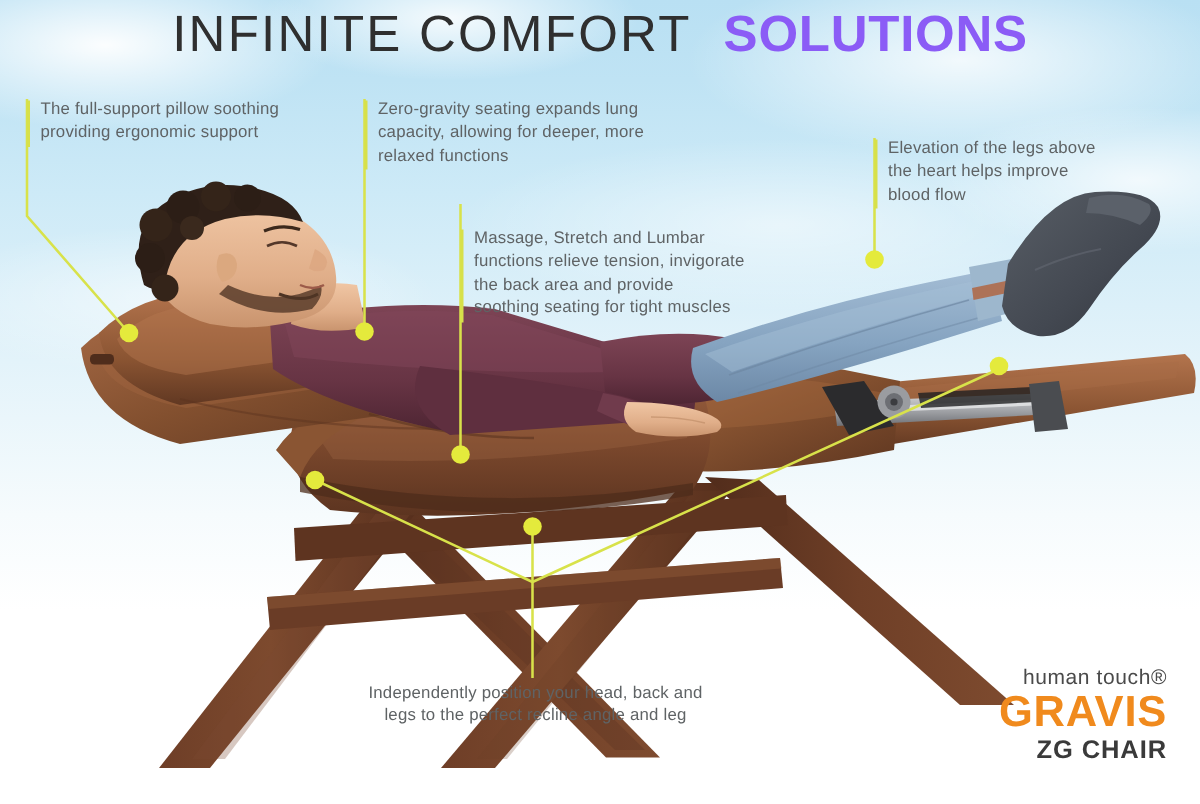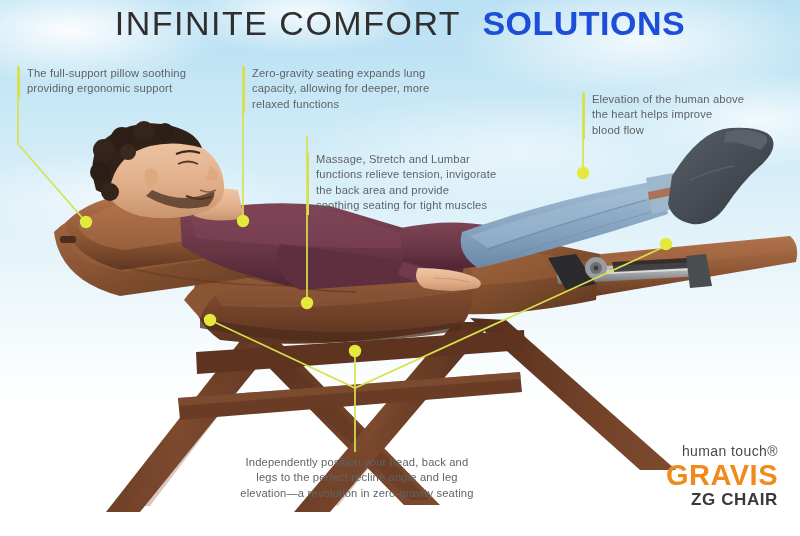--- a/index.html
+++ b/index.html
@@ -30,21 +30,21 @@
          #f6fbfd 64%,
          #ffffff 76%,
          #ffffff 100%);
   }
 
   
   .title{position:absolute;left:0;top:4px;width:800px;text-align:center;
     font-size:34px;letter-spacing:1.5px;font-weight:300;color:#2b2b2b;
     white-space:nowrap;}
   .title .b{font-weight:300;color:#2f2f2f;}
-  .title .accent{font-weight:700;color:#1d4ed8;letter-spacing:0.5px;}
+  .title .accent{font-weight:700;color:#8b5cf6;letter-spacing:0.5px;}
 
   
   .callout{position:absolute;color:#5f6365;font-size:11.2px;line-height:15.4px;
     letter-spacing:.15px;}
   .callout .bar{position:absolute;left:-9px;top:1px;width:2px;height:100%;
     background:#d7e04a;}
   .callout.center{text-align:center;}
 
   
   #leaders{position:absolute;left:0;top:0;width:800px;height:536px;}
@@ -283,29 +283,28 @@
   <div class="callout" style="left:316px;top:152px;width:206px;">
     <span class="bar"></span>
     <div>Massage, Stretch and Lumbar</div>
     <div>functions relieve tension, invigorate</div>
     <div>the back area and provide</div>
     <div>soothing seating for tight muscles</div>
   </div>
 
   <div class="callout" style="left:592px;top:92px;width:180px;">
     <span class="bar"></span>
-    <div>Elevation of the human above</div>
+    <div>Elevation of the legs above</div>
     <div>the heart helps improve</div>
     <div>blood flow</div>
   </div>
 
   <div class="callout center" style="left:228px;top:455px;width:258px;">
     <div>Independently position your head, back and</div>
     <div>legs to the perfect recline angle and leg</div>
-    <div>elevation—a revolution in zero-gravity seating</div>
   </div>
 
   <div class="logo">
     <span class="ht">human touch®</span>
     <span class="gravis">GRAVIS</span>
     <span class="zg">ZG CHAIR</span>
   </div>
 
 </div>
 

